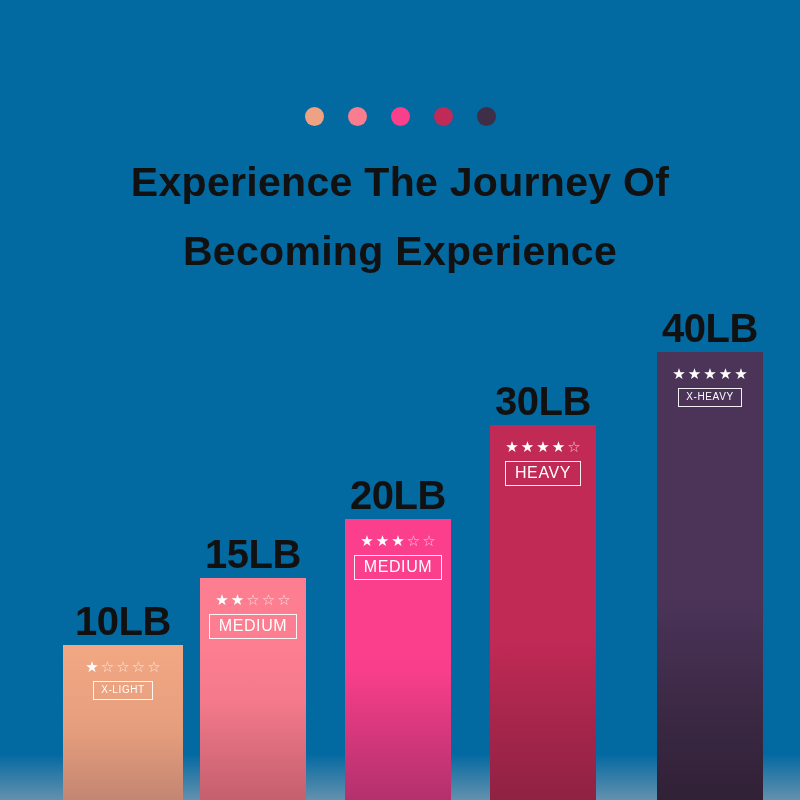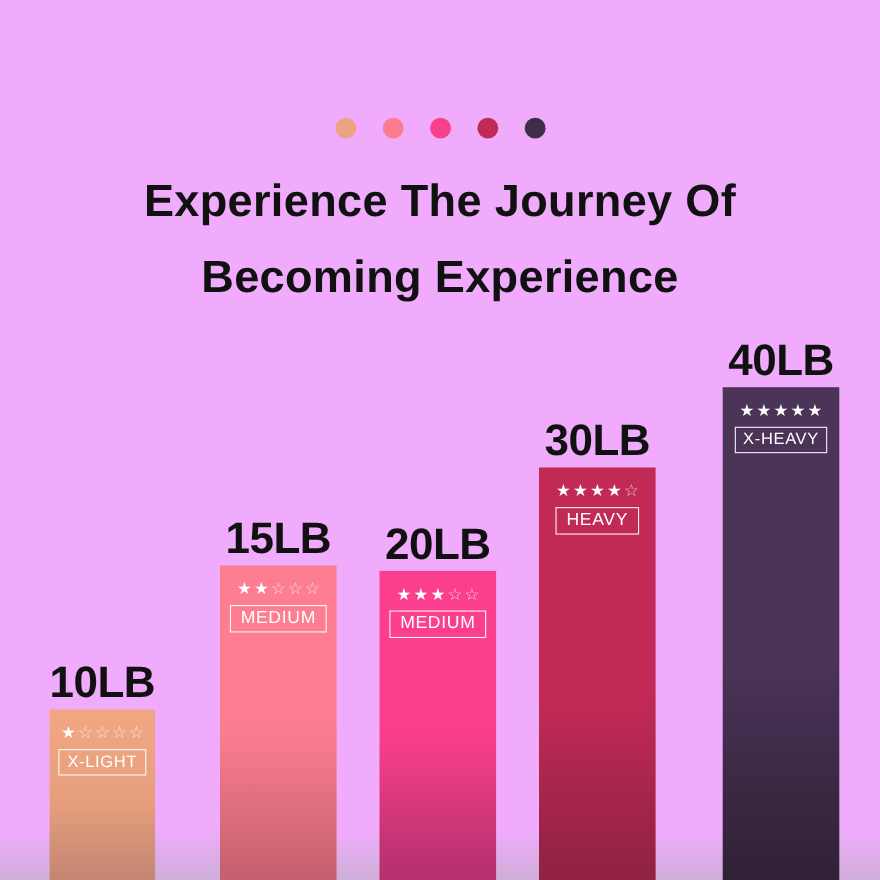--- a/index.html
+++ b/index.html
@@ -13,21 +13,21 @@
     background: #ffffff;
     font-family: "Liberation Sans", sans-serif;
     overflow: hidden;
     position: relative;
   }
 
   #page {
     position: relative;
     width: 800px;
     height: 800px;
-    background: #f0abfc;
+    background: #0369a1;
     overflow: hidden;
   }
 
   
   .dot-row {
     position: absolute;
     top: 107px;
     left: 0;
     width: 800px;
     display: flex;
@@ -140,21 +140,21 @@
     color: #ffffff;
     font-size: 16px;
     font-weight: 500;
     letter-spacing: 0.6px;
     padding: 3px 9px 3px 9px;
     line-height: 1.05;
     white-space: nowrap;
     text-align: center;
   }
   .level-chip.small {
-    font-size: 15px;
+    font-size: 10px;
     padding: 3px 7px;
   }
 
   
   .floor-shadow {
     position: absolute;
     left: 0;
     bottom: 0;
     width: 800px;
     height: 46px;
@@ -176,36 +176,36 @@
       <div class="dot" style="background: rgb(191, 42, 86);"></div>
       <div class="dot" style="background: rgb(62, 46, 71);"></div>
     </div>
 
   <div class="heading">
     <span class="line">Experience The Journey Of</span>
     <span class="line">Becoming Experience</span>
   </div>
 
   <div class="chart">
-      <div class="bar-group" style="left: 45px; width: 96px; height: 155px;">
+      <div class="bar-group" style="left: 63px; width: 120px; height: 155px;">
         <div class="bar-weight">10LB</div>
         <div class="bar" style="background: linear-gradient(rgb(242, 167, 131) 0%, rgb(242, 167, 131) 55%, rgb(215, 148, 125) 100%);">
           <div class="bar-content">
             <div class="stars">
               <span class="star">★</span>
               <span class="star empty">☆</span>
               <span class="star empty">☆</span>
               <span class="star empty">☆</span>
               <span class="star empty">☆</span>
             </div>
             <div class="level-chip small">X-LIGHT</div>
           </div>
         </div>
       </div>
-      <div class="bar-group" style="left: 200px; width: 106px; height: 286px;">
+      <div class="bar-group" style="left: 200px; width: 106px; height: 222px;">
         <div class="bar-weight">15LB</div>
         <div class="bar" style="background: linear-gradient(rgb(252, 126, 144) 0%, rgb(252, 126, 144) 55%, rgb(217, 104, 120) 100%);">
           <div class="bar-content">
             <div class="stars">
               <span class="star">★</span>
               <span class="star">★</span>
               <span class="star empty">☆</span>
               <span class="star empty">☆</span>
               <span class="star empty">☆</span>
             </div>

